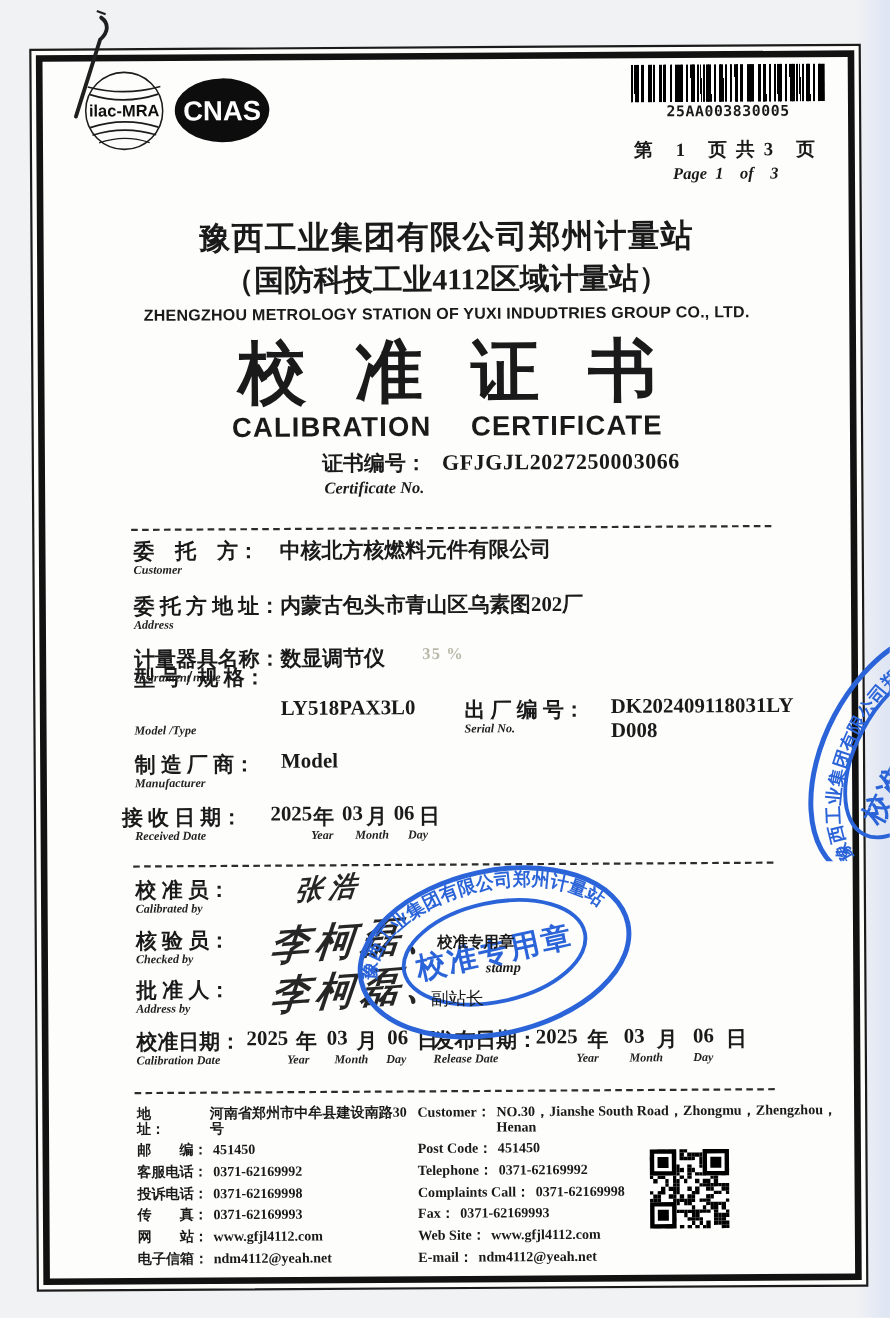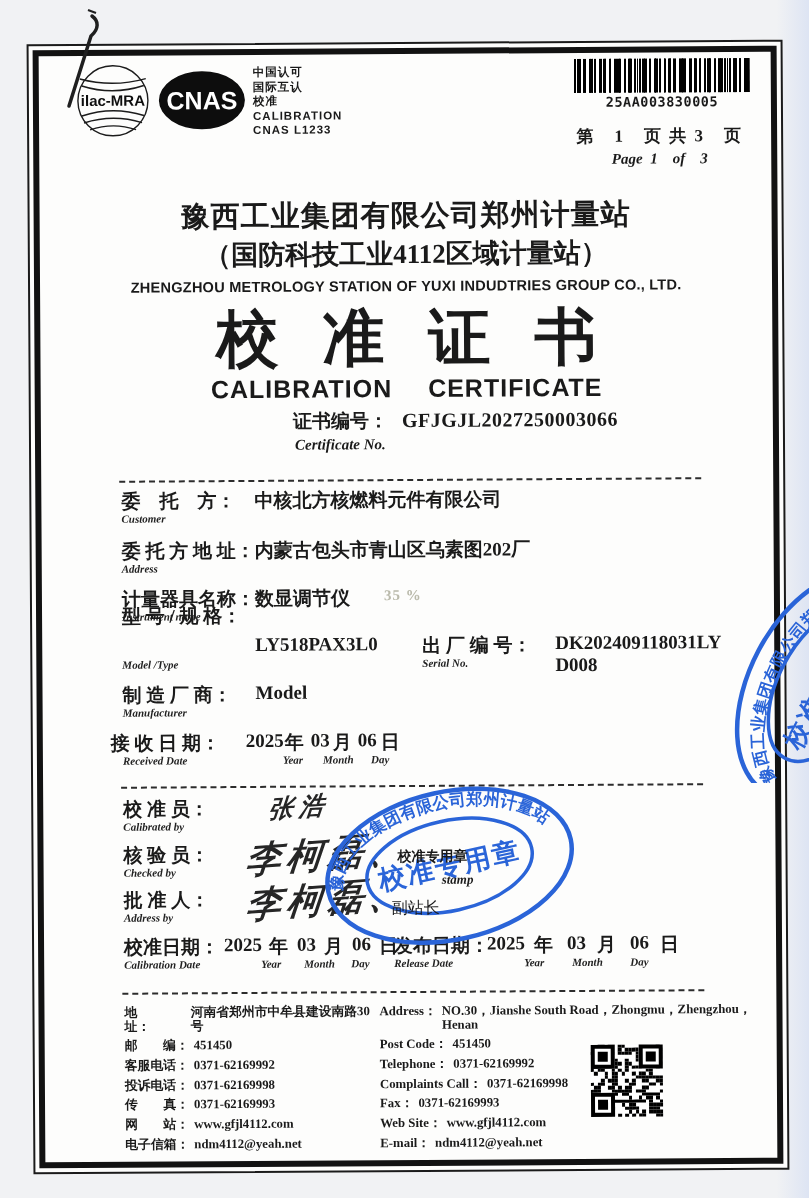--- a/index.html
+++ b/index.html
@@ -71,27 +71,20 @@
     <path d="M6,17 Q39,26 72,17" fill="none" stroke="#1c1c1c" stroke-width="1.4"></path>
     <path d="M8,54 Q39,44 70,54" fill="none" stroke="#1c1c1c" stroke-width="1.6"></path>
     <path d="M10,61 Q39,52 68,61" fill="none" stroke="#1c1c1c" stroke-width="1.4"></path>
     <path d="M16,68 Q39,60 62,68" fill="none" stroke="#1c1c1c" stroke-width="1.2"></path>
     <text x="39" y="44" text-anchor="middle" font-size="15" font-weight="900" fill="#0e0e0e" data-bind="accreditation.ilac_text">ilac-MRA</text>
   </svg>
   <svg class="abs" style="left:128px;top:24px" width="90" height="62" viewBox="0 0 90 62">
     <ellipse cx="45" cy="31" rx="43" ry="29" fill="#0d0d0d"></ellipse>
     <text x="45" y="40" text-anchor="middle" font-size="25" font-weight="900" fill="#ffffff" data-bind="accreditation.cnas_text">CNAS</text>
   </svg>
-  <div class="abs accred-lines" style="left:224px;top:20px">
-    <div data-bind="accreditation.lines.0">中国认可</div>
-    <div data-bind="accreditation.lines.1">国际互认</div>
-    <div data-bind="accreditation.lines.2">校准</div>
-    <div data-bind="accreditation.lines.3">CALIBRATION</div>
-    <div data-bind="accreditation.lines.4">CNAS L1233</div>
-  </div>
 
   <div class="barcode"></div>
   <div class="barcode-num" data-bind="barcode.number">25AA003830005</div>
   <div class="abs" style="left:528px;top:82px;width:205px;text-align:center">
     <div class="pageinfo-cn" data-bind="pageinfo.cn">第　1　页 共 3　页</div>
     <div class="pageinfo-en" data-bind="pageinfo.en">Page  1    of    3</div>
   </div>
 
   <div class="abs station1" data-bind="station.cn1" style="top:152px">豫西工业集团有限公司郑州计量站</div>
   <div class="abs station2" data-bind="station.cn2" style="top:192px">（国防科技工业4112区域计量站）</div>
@@ -226,21 +219,21 @@
         <span class="f-label" data-bind="footer.left.5.label">网　　站：</span>
         <span class="f-val" data-bind="footer.left.5.value">www.gfjl4112.com</span>
       </div>
     <div class="f-row">
         <span class="f-label" data-bind="footer.left.6.label">电子信箱：</span>
         <span class="f-val" data-bind="footer.left.6.value">ndm4112@yeah.net</span>
       </div>
   </div>
   <div class="abs" style="left:345px;top:961px;width:400px">
     <div class="f-row">
-        <span class="f-label" data-bind="footer.right.0.label">Address：</span>
+        <span class="f-label" data-bind="footer.right.0.label">Customer：</span>
         <span class="f-val" data-bind="footer.right.0.value">NO.30，Jianshe South Road，Zhongmu，Zhengzhou，Henan</span>
       </div>
     <div class="f-row">
         <span class="f-label" data-bind="footer.right.1.label">Post Code：</span>
         <span class="f-val" data-bind="footer.right.1.value">451450</span>
       </div>
     <div class="f-row">
         <span class="f-label" data-bind="footer.right.2.label">Telephone：</span>
         <span class="f-val" data-bind="footer.right.2.value">0371-62169992</span>
       </div>

